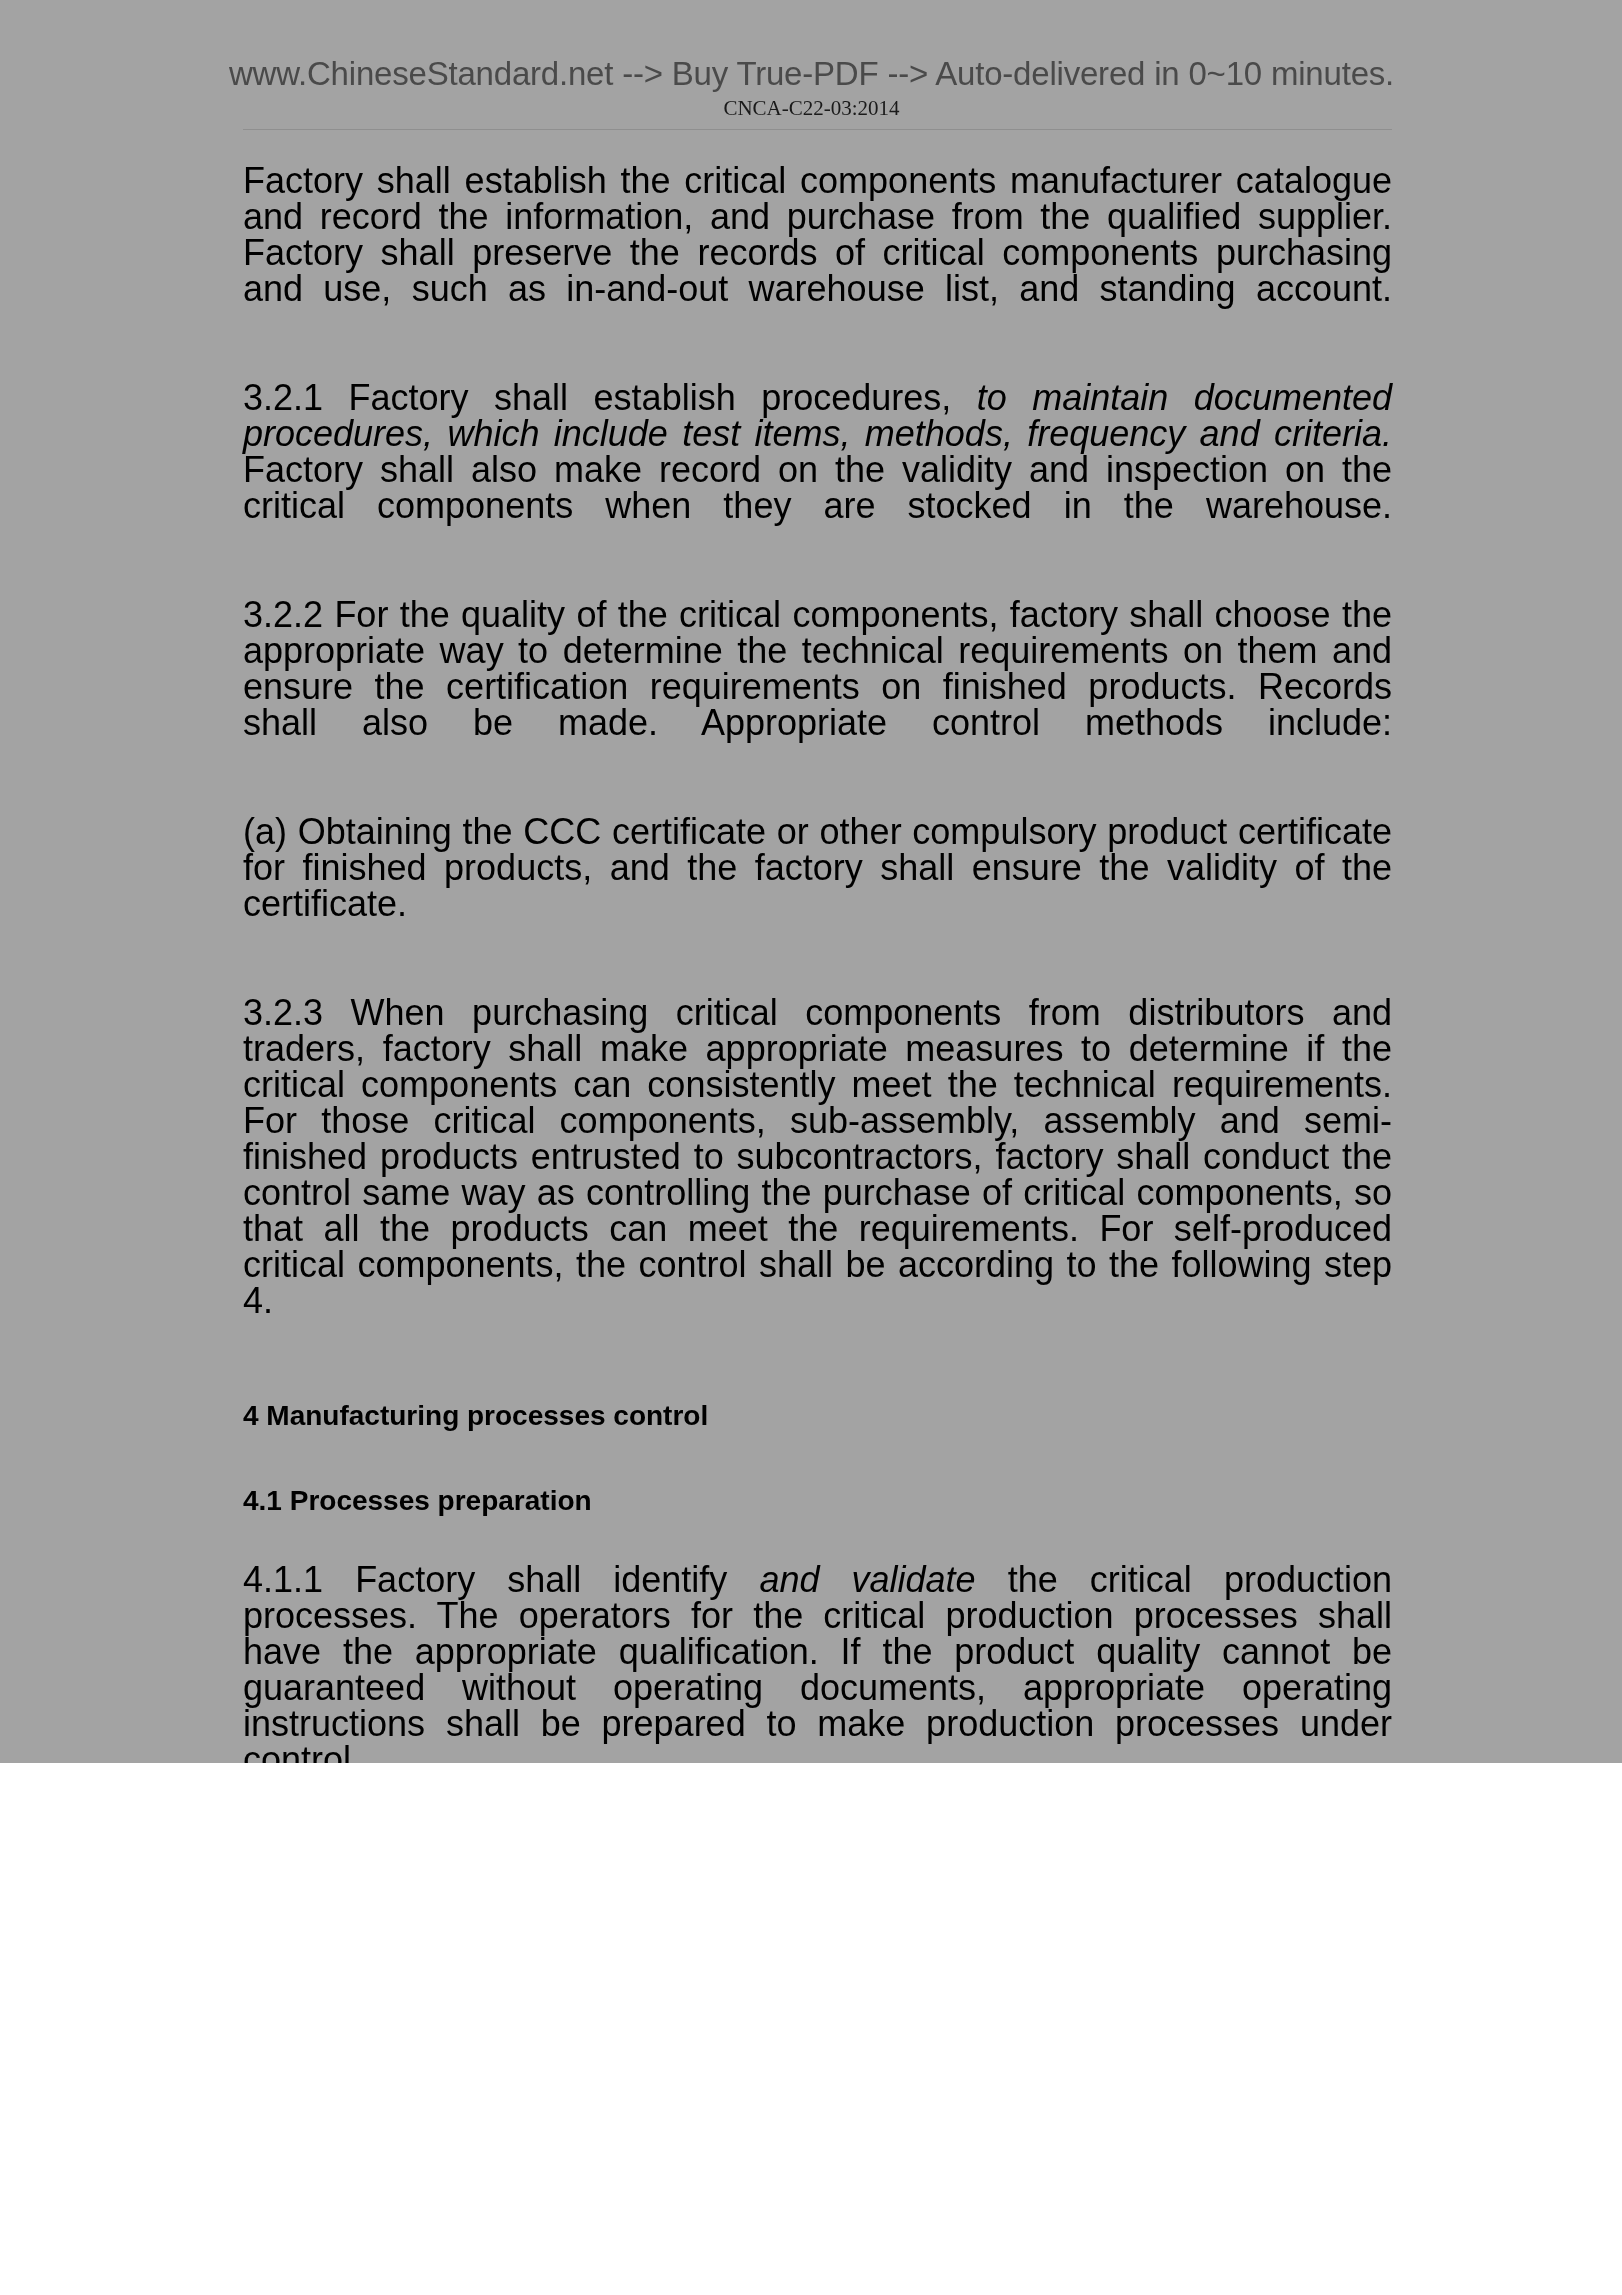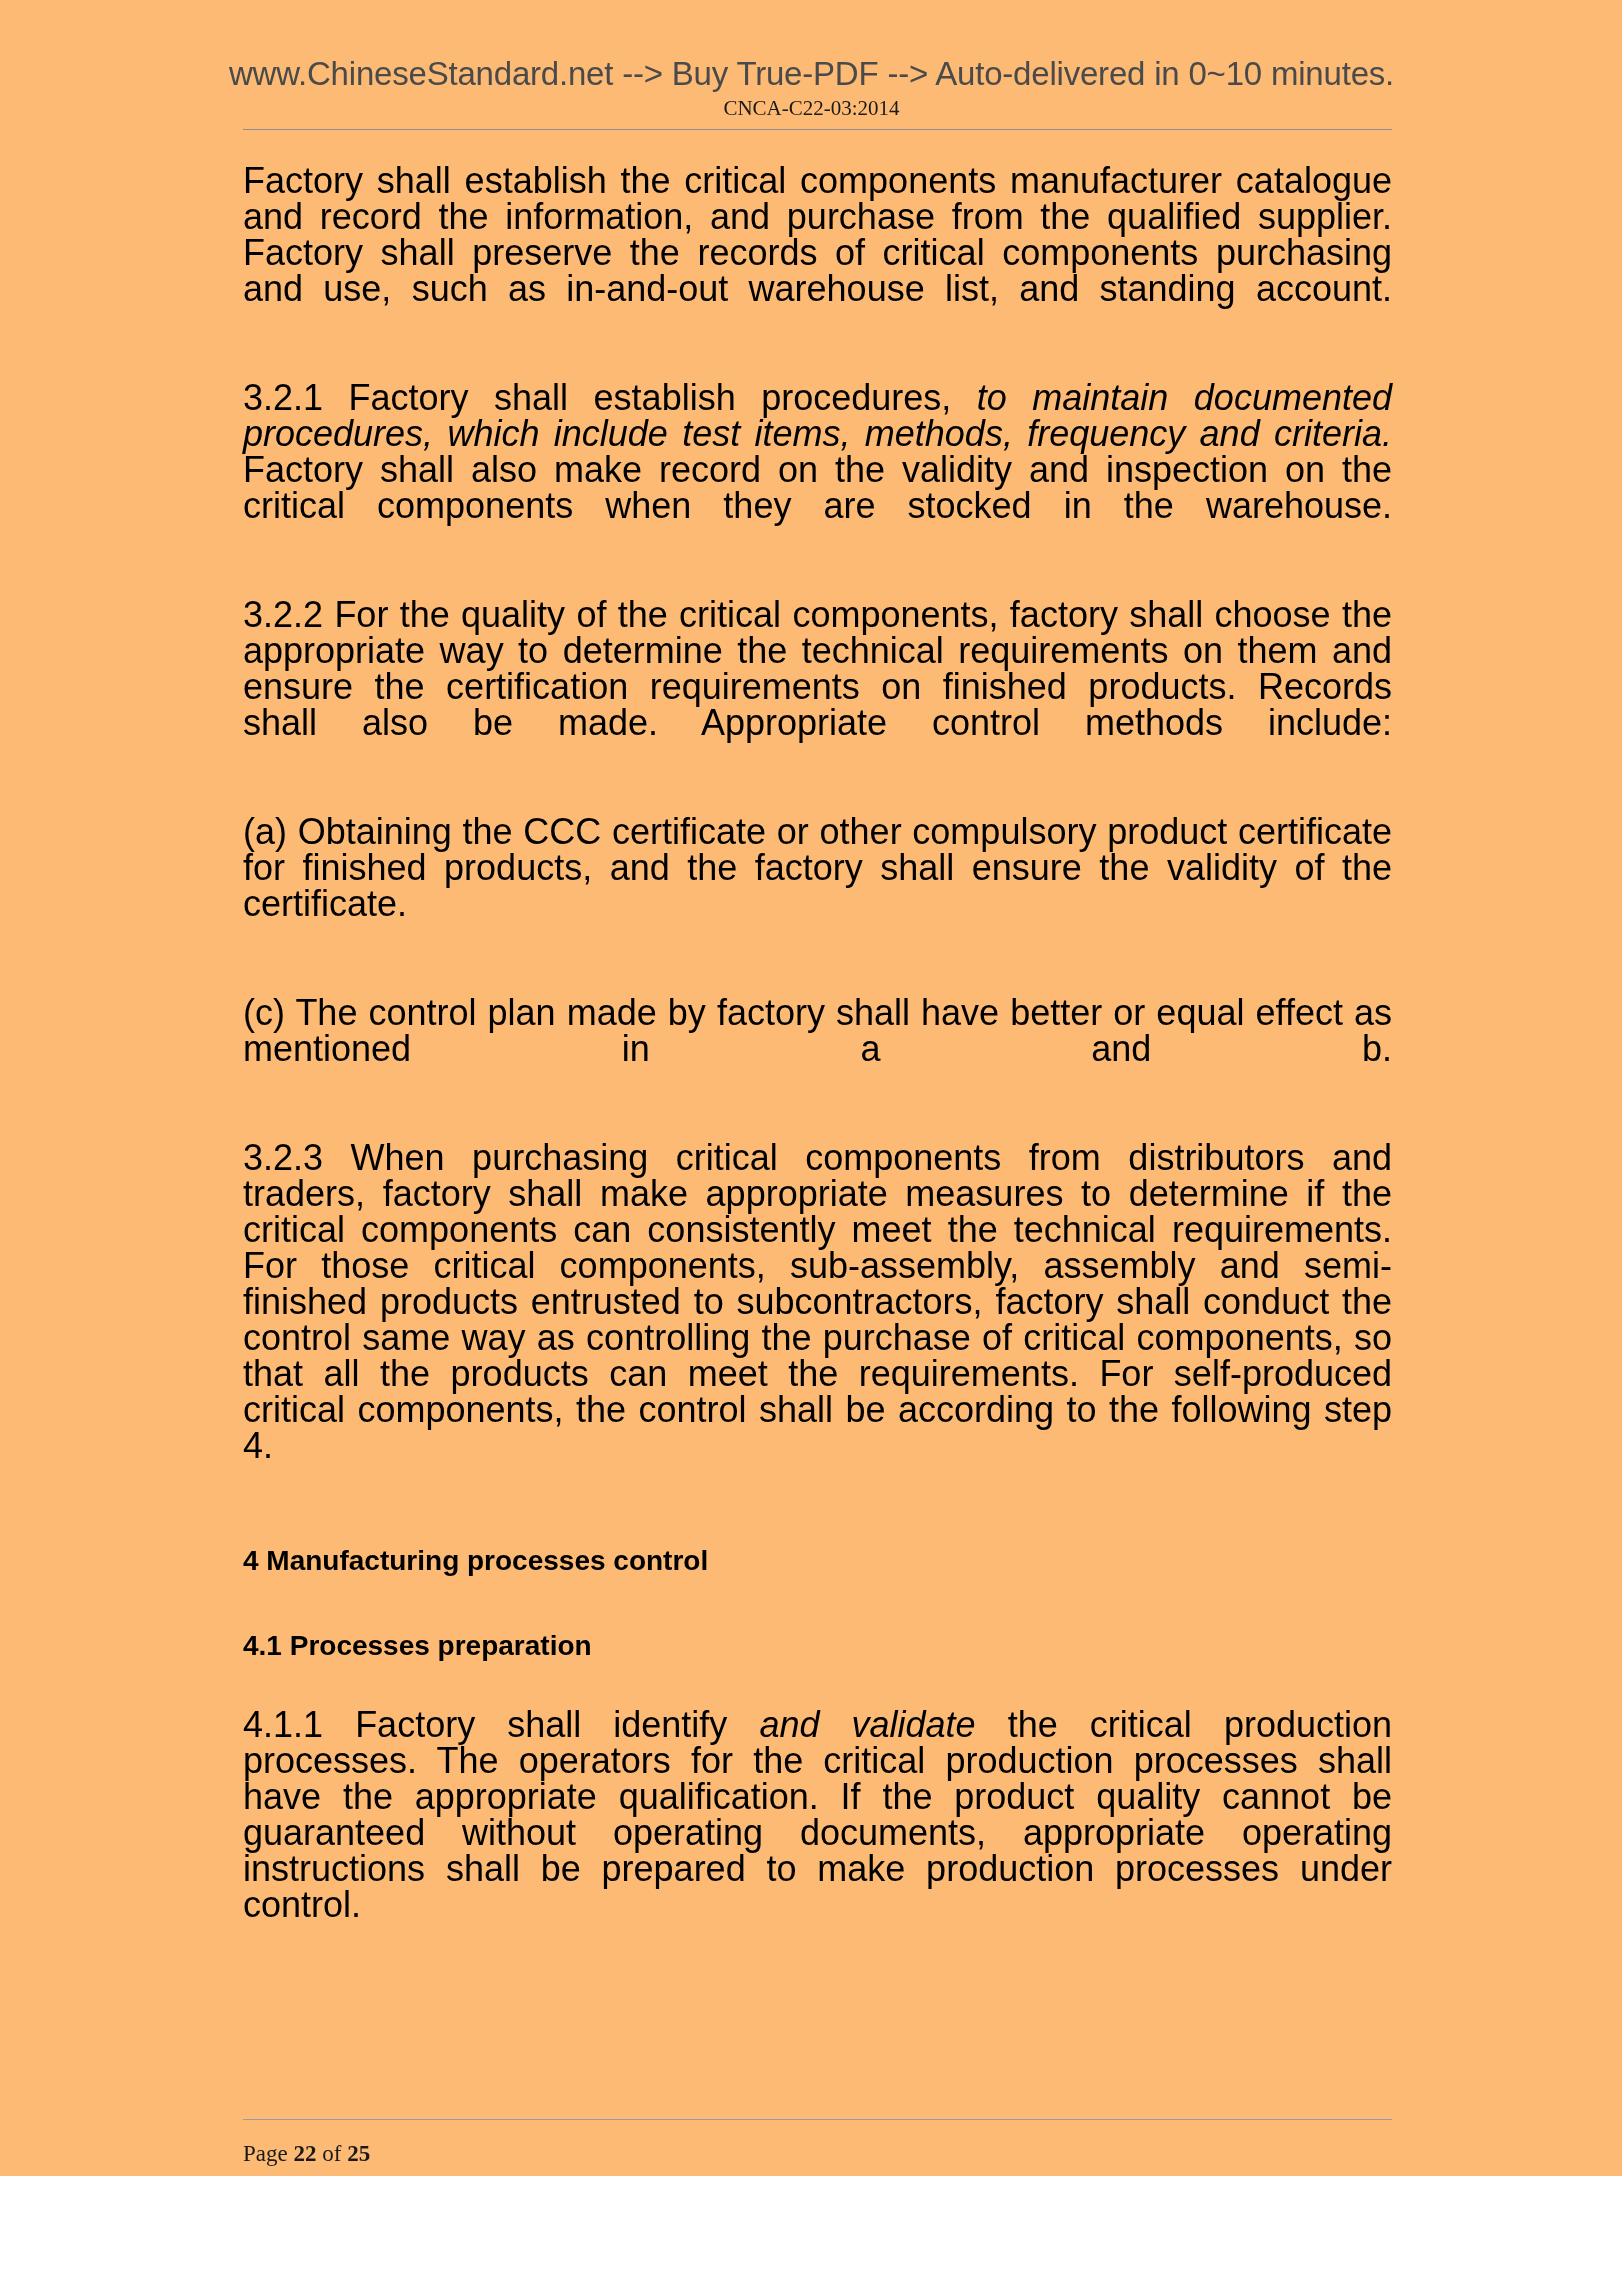--- a/index.html
+++ b/index.html
@@ -8,22 +8,22 @@
     padding: 0;
     background: #ffffff;
   }
   body {
     font-family: "Liberation Sans", sans-serif;
     color: #000000;
   }
   .page {
     position: relative;
     width: 1623px;
-    height: 2176px;
-    background: #fdba74;
+    height: 1763px;
+    background: #a3a3a3;
     box-sizing: border-box;
     overflow: hidden;
   }
 
   
   .banner {
     position: absolute;
     top: 57px;
     left: 0;
     right: 0;
@@ -127,21 +127,20 @@
     <p class="para">Factory shall establish the critical components manufacturer catalogue and record the information, and purchase from the qualified supplier. Factory shall preserve the records of critical components purchasing and use, such as in-and-out warehouse list, and standing account.</p>
 
 
     <p class="para"><span>3.2.1 Factory shall establish procedures, </span><span class="it">to maintain documented procedures, which include test items, methods, frequency and criteria.</span><span> Factory shall also make record on the validity and inspection on the critical components when they are stocked in the warehouse.</span></p>
 
     <p class="para">3.2.2 For the quality of the critical components, factory shall choose the appropriate way to determine the technical requirements on them and ensure the certification requirements on finished products. Records shall also be made. Appropriate control methods include:</p>
 
     <p class="para">(a) Obtaining the CCC certificate or other compulsory product certificate for finished products, and the factory shall ensure the validity of the certificate.</p>
 
 
-    <p class="para">(c) The control plan made by factory shall have better or equal effect as mentioned in a and b.</p>
 
     <p class="para">3.2.3 When purchasing critical components from distributors and traders, factory shall make appropriate measures to determine if the critical components can consistently meet the technical requirements. For those critical components, sub-assembly, assembly and semi-finished products entrusted to subcontractors, factory shall conduct the control same way as controlling the purchase of critical components, so that all the products can meet the requirements. For self-produced critical components, the control shall be according to the following step 4.</p>
 
     <h2 class="heading">4 Manufacturing processes control</h2>
 
     <h2 class="heading">4.1 Processes preparation</h2>
 
     <p class="para"><span>4.1.1 Factory shall identify </span><span class="it">and validate</span><span> the critical production processes. The operators for the critical production processes shall have the appropriate qualification. If the product quality cannot be guaranteed without operating documents, appropriate operating instructions shall be prepared to make production processes under control.</span></p>
 
   </div>

